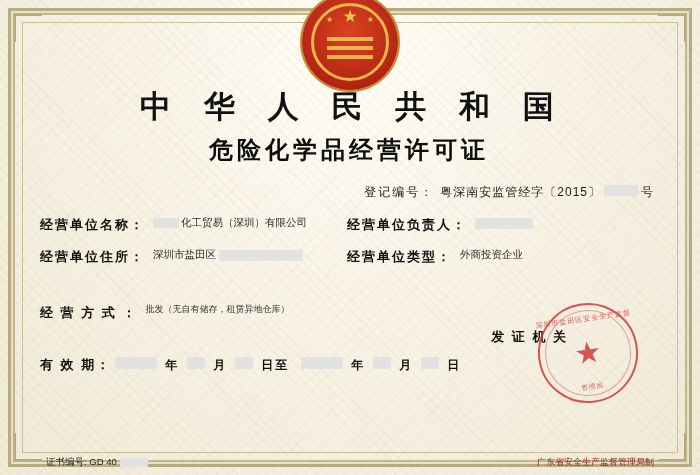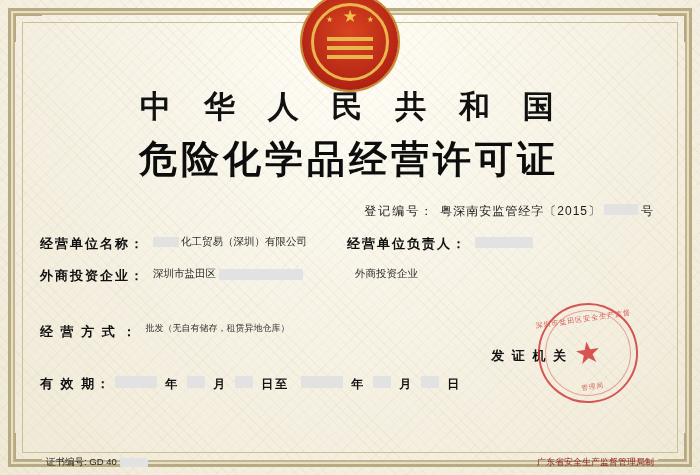--- a/index.html
+++ b/index.html
@@ -70,36 +70,36 @@
 
   .content{position:absolute;left:40px;right:46px;top:86px;}
 
   .title-cn{
     text-align:center;font-family:"DejaVu Sans","Liberation Sans",sans-serif;
     font-size:31px;font-weight:bold;letter-spacing:11px;
     color:#111;margin:0 0 6px 0;text-indent:11px;
   }
   .title-main{
     text-align:center;font-family:"DejaVu Sans","Liberation Sans",sans-serif;
-    font-size:38px;font-weight:bold;letter-spacing:4px;
+    font-size:24px;font-weight:bold;letter-spacing:4px;
     color:#0d0d0d;margin:0;text-indent:4px;
   }
   .reg-line{
     margin-top:18px;display:flex;justify-content:flex-end;align-items:baseline;
     font-size:12px;color:#1a1a1a;
   }
   .reg-label{letter-spacing:2px;margin-right:6px;}
   .reg-value{letter-spacing:1px;}
   .redact{
     display:inline-block;background:#e2e2e2;border-radius:1px;
     vertical-align:middle;
   }
 
   .fields{margin-top:14px;}
-  .row{display:flex;align-items:flex-start;margin-bottom:13px;}
+  .row{display:flex;align-items:center;margin-bottom:13px;}
   .col{display:flex;align-items:flex-start;}
   .col.left{width:50%;}
   .col.right{width:50%;}
   .lab{
     font-size:13px;font-weight:bold;color:#111;letter-spacing:2px;
     white-space:nowrap;padding-top:1px;
   }
   .val{
     font-size:10.5px;color:#2b2b2b;margin-left:8px;line-height:1.45;
     flex:1;
@@ -192,26 +192,27 @@
         <div class="col right">
           <span class="lab">经营单位负责人：</span>
           <span class="val">
             <span class="redact" style="width:58px;height:11px;"></span>
           </span>
         </div>
       </div>
 
       <div class="row">
         <div class="col left">
-          <span class="lab">外商投资企业：</span>
+          <span class="lab">经营单位住所：</span>
           <span class="val">
             <span>深圳市盐田区</span><span class="redact" style="width:84px;height:11px;margin-left:3px;"></span>
           </span>
         </div>
         <div class="col right">
+          <span class="lab">经营单位类型：</span>
           <span class="val">外商投资企业</span>
         </div>
       </div>
 
       <div class="row scope">
         <div class="col right" style="width:50%;align-items:flex-start;margin-top:24px;">
           <span class="lab">经 营 方 式 ：</span>
           <span class="val" style="font-size:9px;">批发（无自有储存，租赁异地仓库）</span>
         </div>
       </div>

